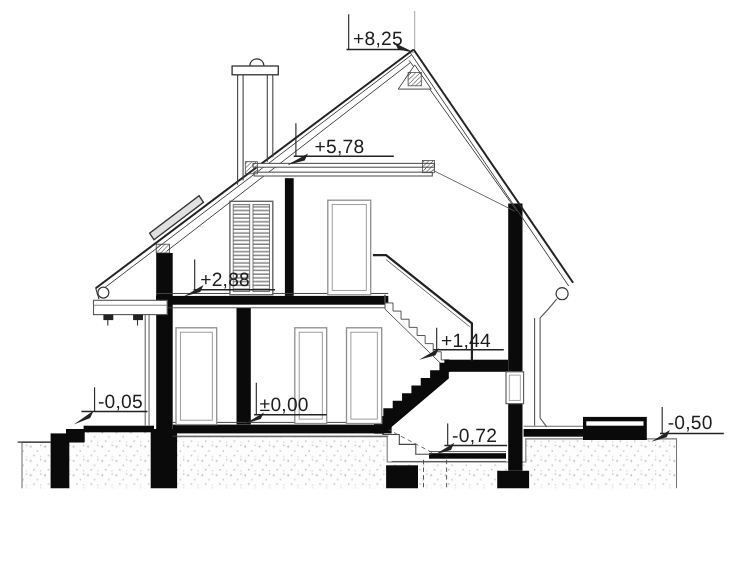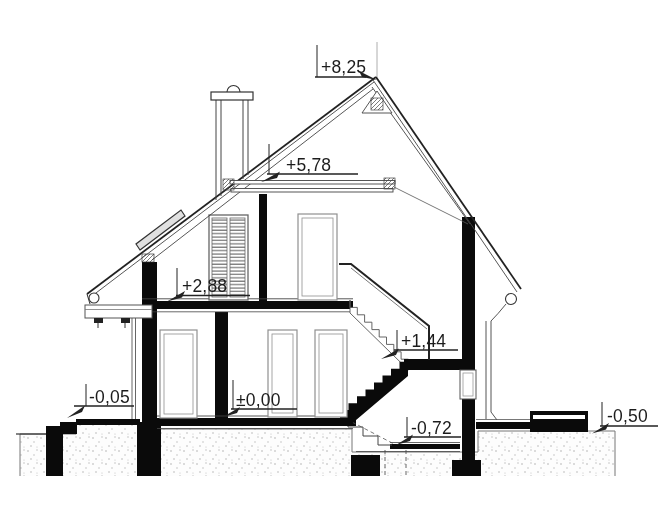--- a/index.html
+++ b/index.html
@@ -1,19 +1,18 @@
 <!DOCTYPE html>
 <html><head>
 <meta charset="utf-8">
 <style>
   html,body{margin:0;padding:0;background:#fff;}
   .sheet{
     position:relative;width:672px;height:444px;background:#ffffff;overflow:hidden;
     font-family:"Liberation Sans", sans-serif;
-    margin-top:32px;
   }
   svg{display:block;}
   text.lvl{
     font-family:"Liberation Sans", sans-serif;
     font-size:17.5px;
     fill:#1c1c1c;
     letter-spacing:0.2px;
   }
 </style>
 </head>

